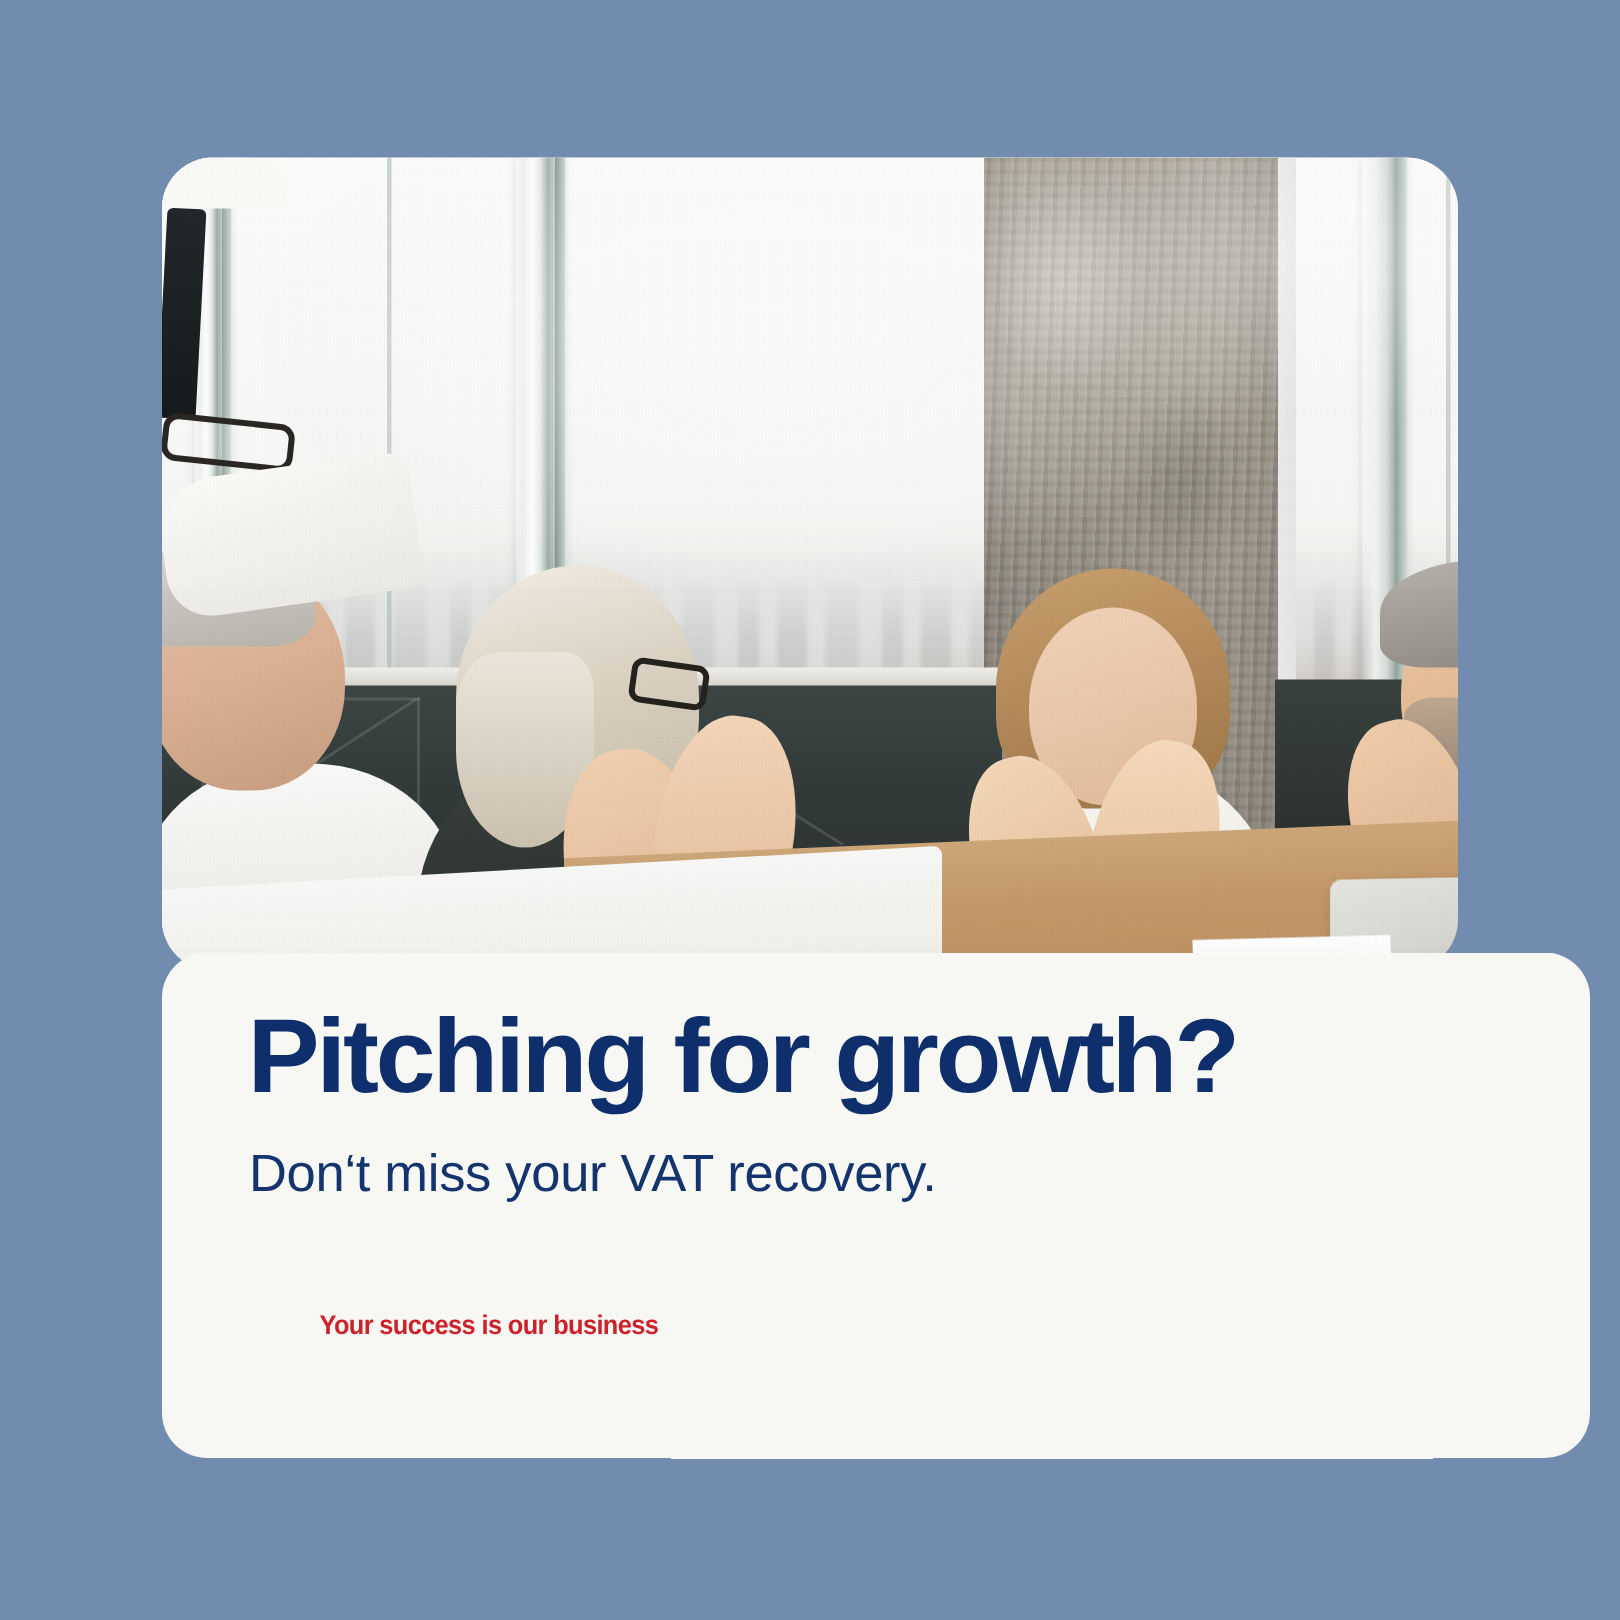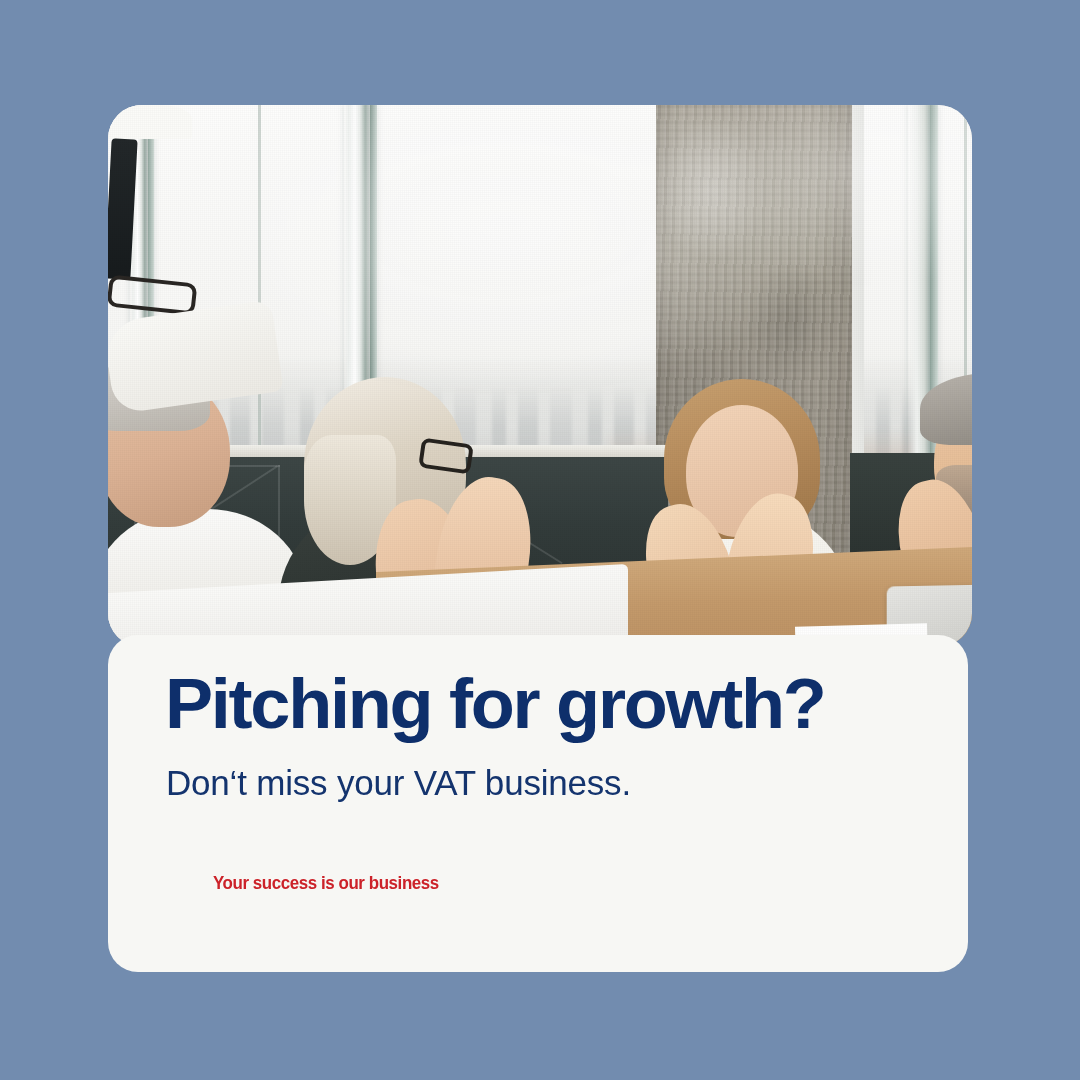--- a/index.html
+++ b/index.html
@@ -281,21 +281,21 @@
     position:absolute; inset:0; pointer-events:none; opacity:.05;
     background-image: repeating-linear-gradient(0deg, rgba(0,0,0,.35) 0 1px, transparent 1px 2px),
                       repeating-linear-gradient(90deg, rgba(0,0,0,.3) 0 1px, transparent 1px 2px);
   }
 
   
   .card {
     position: absolute;
     left: 108px;
     top: 635px;
-    width: 860px;
+    width: 952px;
     height: 337px;
     background: #F7F7F4;
     border-radius: 30px;
     z-index: 5;
   }
 
   .headline {
     position: absolute;
     left: 57px;
     top: 34px;
@@ -455,19 +455,19 @@
 
       <div class="bloom"></div>
       <div class="grain"></div>
     </div>
   </div>
 
   <div class="card" style="background: rgb(247, 247, 244);">
 
     <h1 class="headline" style="color: rgb(14, 47, 107);">Pitching for growth?</h1>
 
-    <p class="subhead" style="color: rgb(20, 52, 110);">Don‘t miss your VAT business.</p>
+    <p class="subhead" style="color: rgb(20, 52, 110);">Don‘t miss your VAT recovery.</p>
 
     <div class="logo-block">
       <div class="logo-tagline" style="color: rgb(204, 34, 41);">Your success is our business</div>
     </div>
   </div>
 </div>
 
 </body></html>

